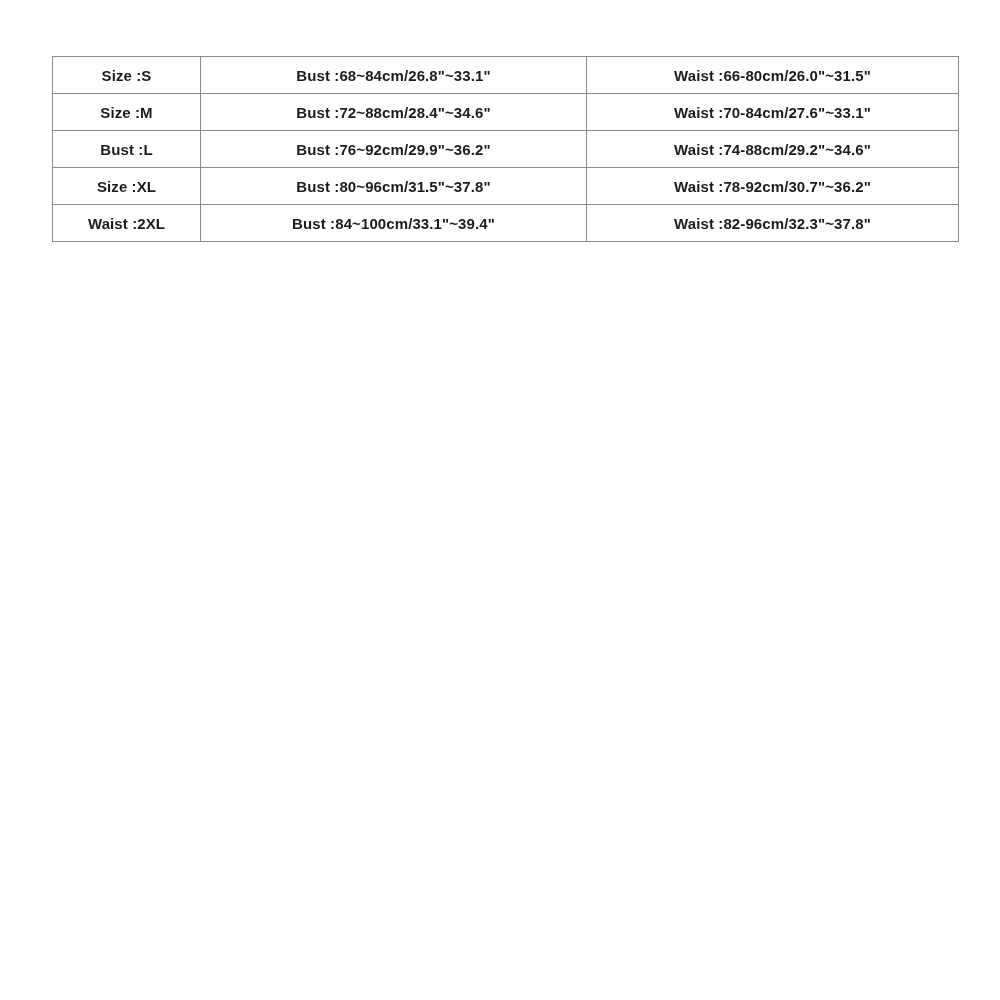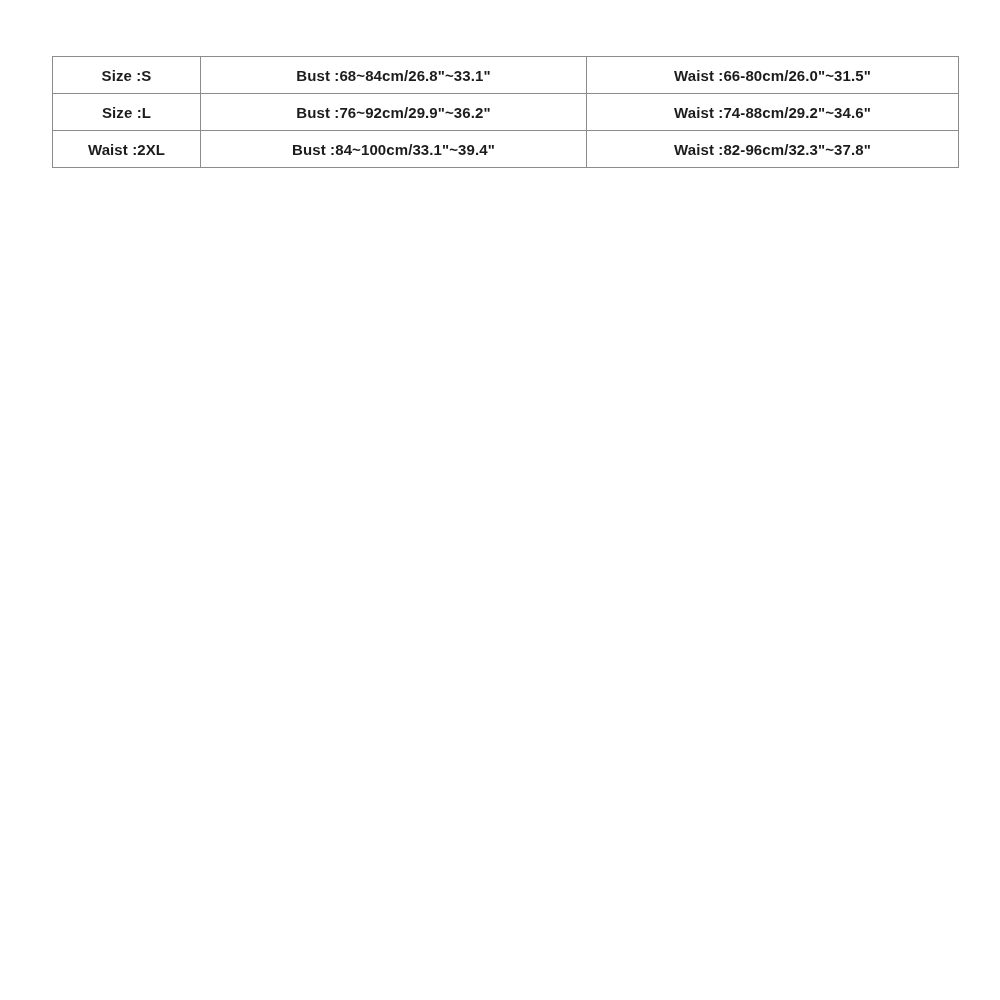--- a/index.html
+++ b/index.html
@@ -42,23 +42,33 @@
     <col class="col-bust">
     <col class="col-waist">
   </colgroup>
   <tbody>
     <tr>
       <td>Size :S</td>
       <td>Bust :68~84cm/26.8"~33.1"</td>
       <td>Waist :66-80cm/26.0"~31.5"</td>
     </tr>
     <tr>
-      <td>Size :L</td>
+      <td>Size :M</td>
+      <td>Bust :72~88cm/28.4"~34.6"</td>
+      <td>Waist :70-84cm/27.6"~33.1"</td>
+    </tr>
+    <tr>
+      <td>Bust :L</td>
       <td>Bust :76~92cm/29.9"~36.2"</td>
       <td>Waist :74-88cm/29.2"~34.6"</td>
+    </tr>
+    <tr>
+      <td>Size :XL</td>
+      <td>Bust :80~96cm/31.5"~37.8"</td>
+      <td>Waist :78-92cm/30.7"~36.2"</td>
     </tr>
     <tr>
       <td>Waist :2XL</td>
       <td>Bust :84~100cm/33.1"~39.4"</td>
       <td>Waist :82-96cm/32.3"~37.8"</td>
     </tr>
   </tbody>
 </table>
 
 </body></html>

